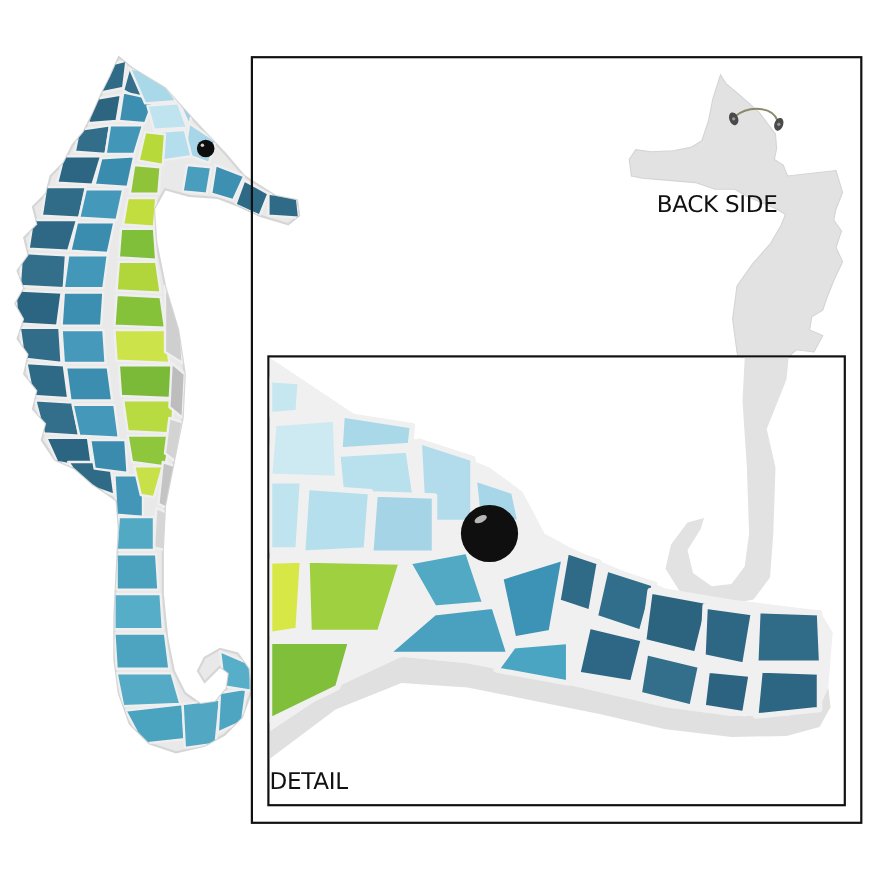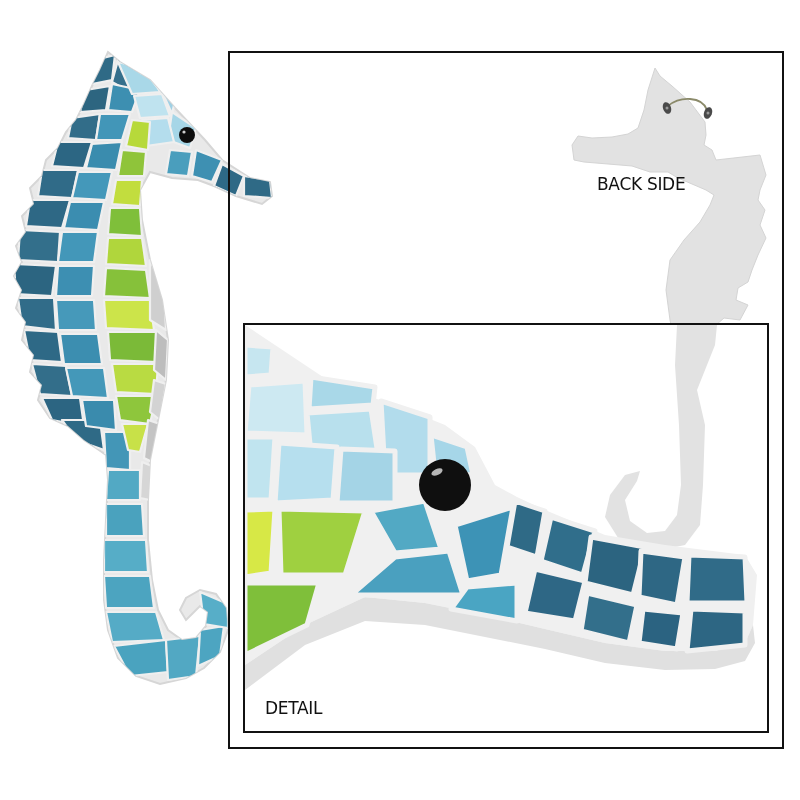--- a/index.html
+++ b/index.html
@@ -1,23 +1,23 @@
 <!DOCTYPE html>
 <html><head>
   <meta charset="utf-8">
   <style>
     html, body { margin: 0; padding: 0; background: #ffffff; }
     body { width: 800px; height: 800px; position: relative; overflow: hidden; font-family: "DejaVu Sans", "Liberation Sans", sans-serif; }
     .layer { position: absolute; left: 0; top: 0; width: 800px; height: 800px; }
     .frame { position: absolute; border: 2px solid #111111; box-sizing: border-box; background: transparent; }
     .frame-outer { left: 228px; top: 51px; width: 556px; height: 698px; }
     .frame-inner { left: 243px; top: 323px; width: 526px; height: 410px; background: #ffffff; overflow: hidden; }
-    .label { position: absolute; font-size: 17px; color: #111111; letter-spacing: -0.3px; white-space: nowrap; }
+    .label { position: absolute; font-size: 21px; color: #111111; letter-spacing: -0.3px; white-space: nowrap; }
     .label-back { left: 597px; top: 174px; }
-    .label-detail { left: 265px; top: 698px; text-align: center; }
+    .label-detail { left: 245px; top: 698px; text-align: center; }
     svg { display: block; }
   </style>
 </head>
 <body>
 
 <div class="layer">
   <svg width="800" height="800" viewBox="0 0 800 800">
     <defs>
       <clipPath id="seaClip">
         <path d="M108,52 L120,62 L150,80 L175,108 L190,124 L205,140 L222,160 L250,178 L270,182 L272,196 L262,204 L236,196 L214,186 L198,180 L172,178 L150,172 L140,190 L142,220 L150,260 L162,300 L168,340 L166,380 L158,420 L150,460 L148,500 L148,540 L152,580 L158,610 L168,630 L182,640 L196,638 L206,626 L208,612 L200,606 L192,614 L186,620 L180,610 L186,598 L200,590 L216,594 L226,608 L228,630 L220,652 L204,668 L186,678 L160,684 L136,676 L118,658 L108,630 L104,600 L104,560 L106,520 L108,480 L106,455 L96,448 L84,440 L68,426 L50,418 L38,400 L42,385 L30,372 L34,355 L22,340 L26,322 L16,308 L22,290 L14,276 L22,262 L16,246 L26,232 L22,216 L34,204 L30,188 L42,176 L46,160 L58,148 L66,132 L76,120 L84,104 L92,86 L100,70 Z"></path>

